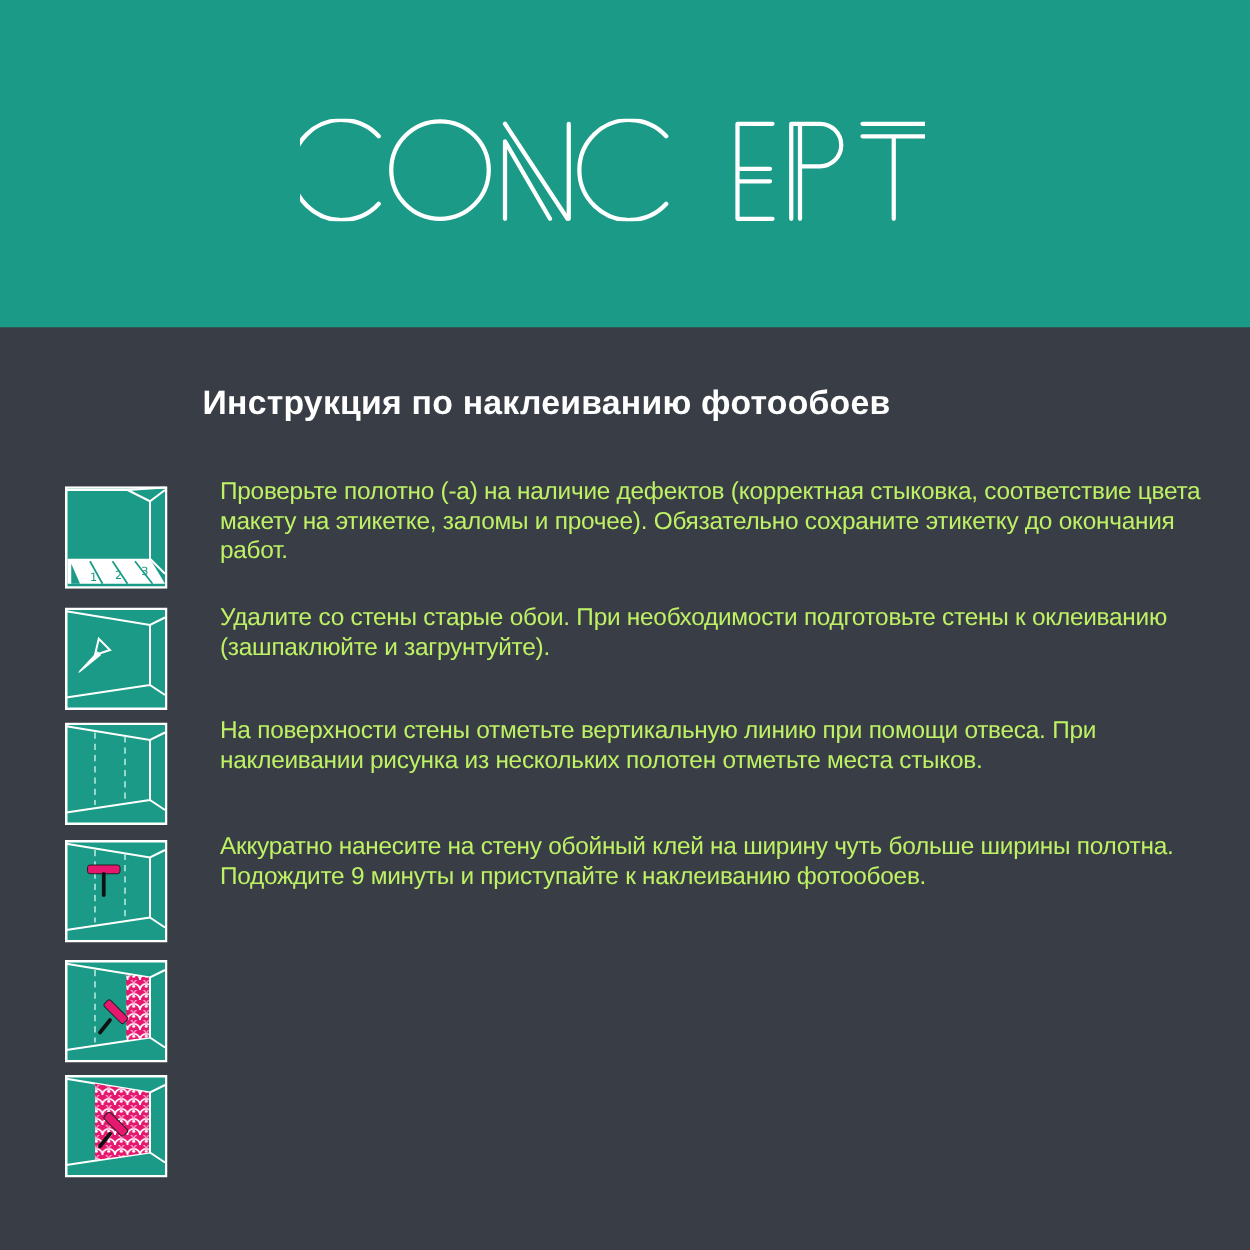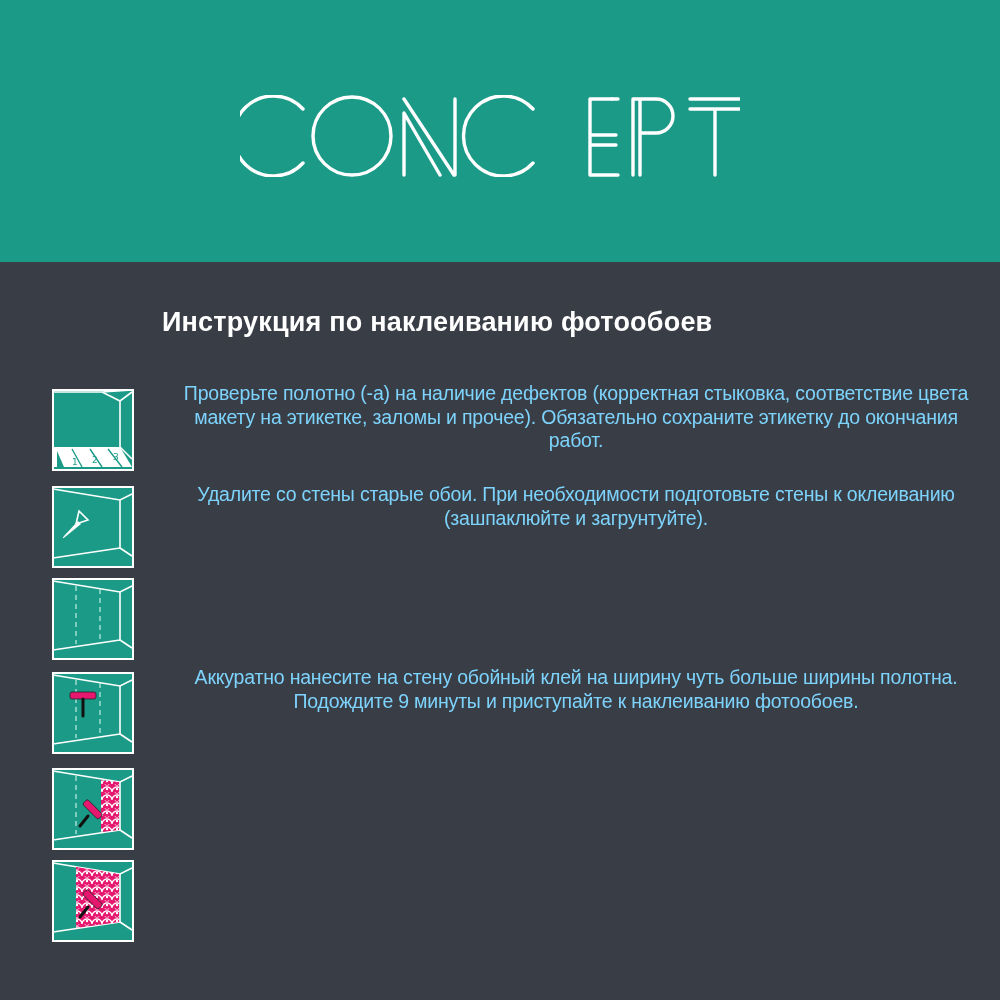--- a/index.html
+++ b/index.html
@@ -27,21 +27,20 @@
       top: 95px;
       width: 500px;
       height: 82px;
     }
     .main {
       position: absolute;
       left: 0; top: 262px;
       width: 1000px;
       height: 738px;
       background: #393e46;
-      text-align: center;
     }
     .title {
       position: absolute;
       left: 162px;
       top: 45px;
       margin: 0;
       color: #ffffff;
       font-weight: bold;
       font-size: 27px;
       letter-spacing: 0.2px;
@@ -56,21 +55,21 @@
     .step-icon svg {
       display: block;
       width: 82px;
       height: 82px;
     }
     .step-text {
       position: absolute;
       left: 176px;
       width: 800px;
       margin: 0;
-      color: #7dd3fc;
+      color: #bef264;
       font-size: 19.5px;
       line-height: 23.5px;
       letter-spacing: -0.2px;
     }
   </style>
 </head>
 <body>
 
 <svg width="0" height="0" style="position:absolute">
   <defs>
@@ -133,20 +132,21 @@
   </div>
   <p class="step-text" style="top:221px">Удалите со стены старые обои. При необходимости подготовьте стены к оклеиванию (зашпаклюйте и загрунтуйте).</p>
 
   <div class="step-icon" style="top:316px">
     <svg viewBox="0 0 82 82">
       <rect x="1" y="1" width="80" height="80" fill="#1b9b87" stroke="#ffffff" stroke-width="2"></rect>
       <path d="M1 3 L68 14 L80 8 M68 14 V62 L80 70 M68 62 L1 72" fill="none" stroke="#ffffff" stroke-width="1.6"></path>
       <path d="M24 8 V66 M48 11 V63" stroke="#bfeee4" stroke-width="1.2" stroke-dasharray="5 4"></path>
     </svg>
   </div>
+  <p class="step-text" style="top:311px">На поверхности стены отметьте вертикальную линию при помощи отвеса. При наклеивании рисунка из нескольких полотен отметьте места стыков.</p>
 
   <div class="step-icon" style="top:410px">
     <svg viewBox="0 0 82 82">
       <rect x="1" y="1" width="80" height="80" fill="#1b9b87" stroke="#ffffff" stroke-width="2"></rect>
       <path d="M1 3 L68 14 L80 8 M68 14 V62 L80 70 M68 62 L1 72" fill="none" stroke="#ffffff" stroke-width="1.6"></path>
       <path d="M24 8 V66 M48 11 V63" stroke="#bfeee4" stroke-width="1.2" stroke-dasharray="5 4"></path>
       <rect x="18" y="20" width="26" height="7" rx="2" fill="#e6176f" stroke="#222" stroke-width="0.8"></rect>
       <path d="M31 27 V44" stroke="#111" stroke-width="3" stroke-linecap="round"></path>
     </svg>
   </div>

